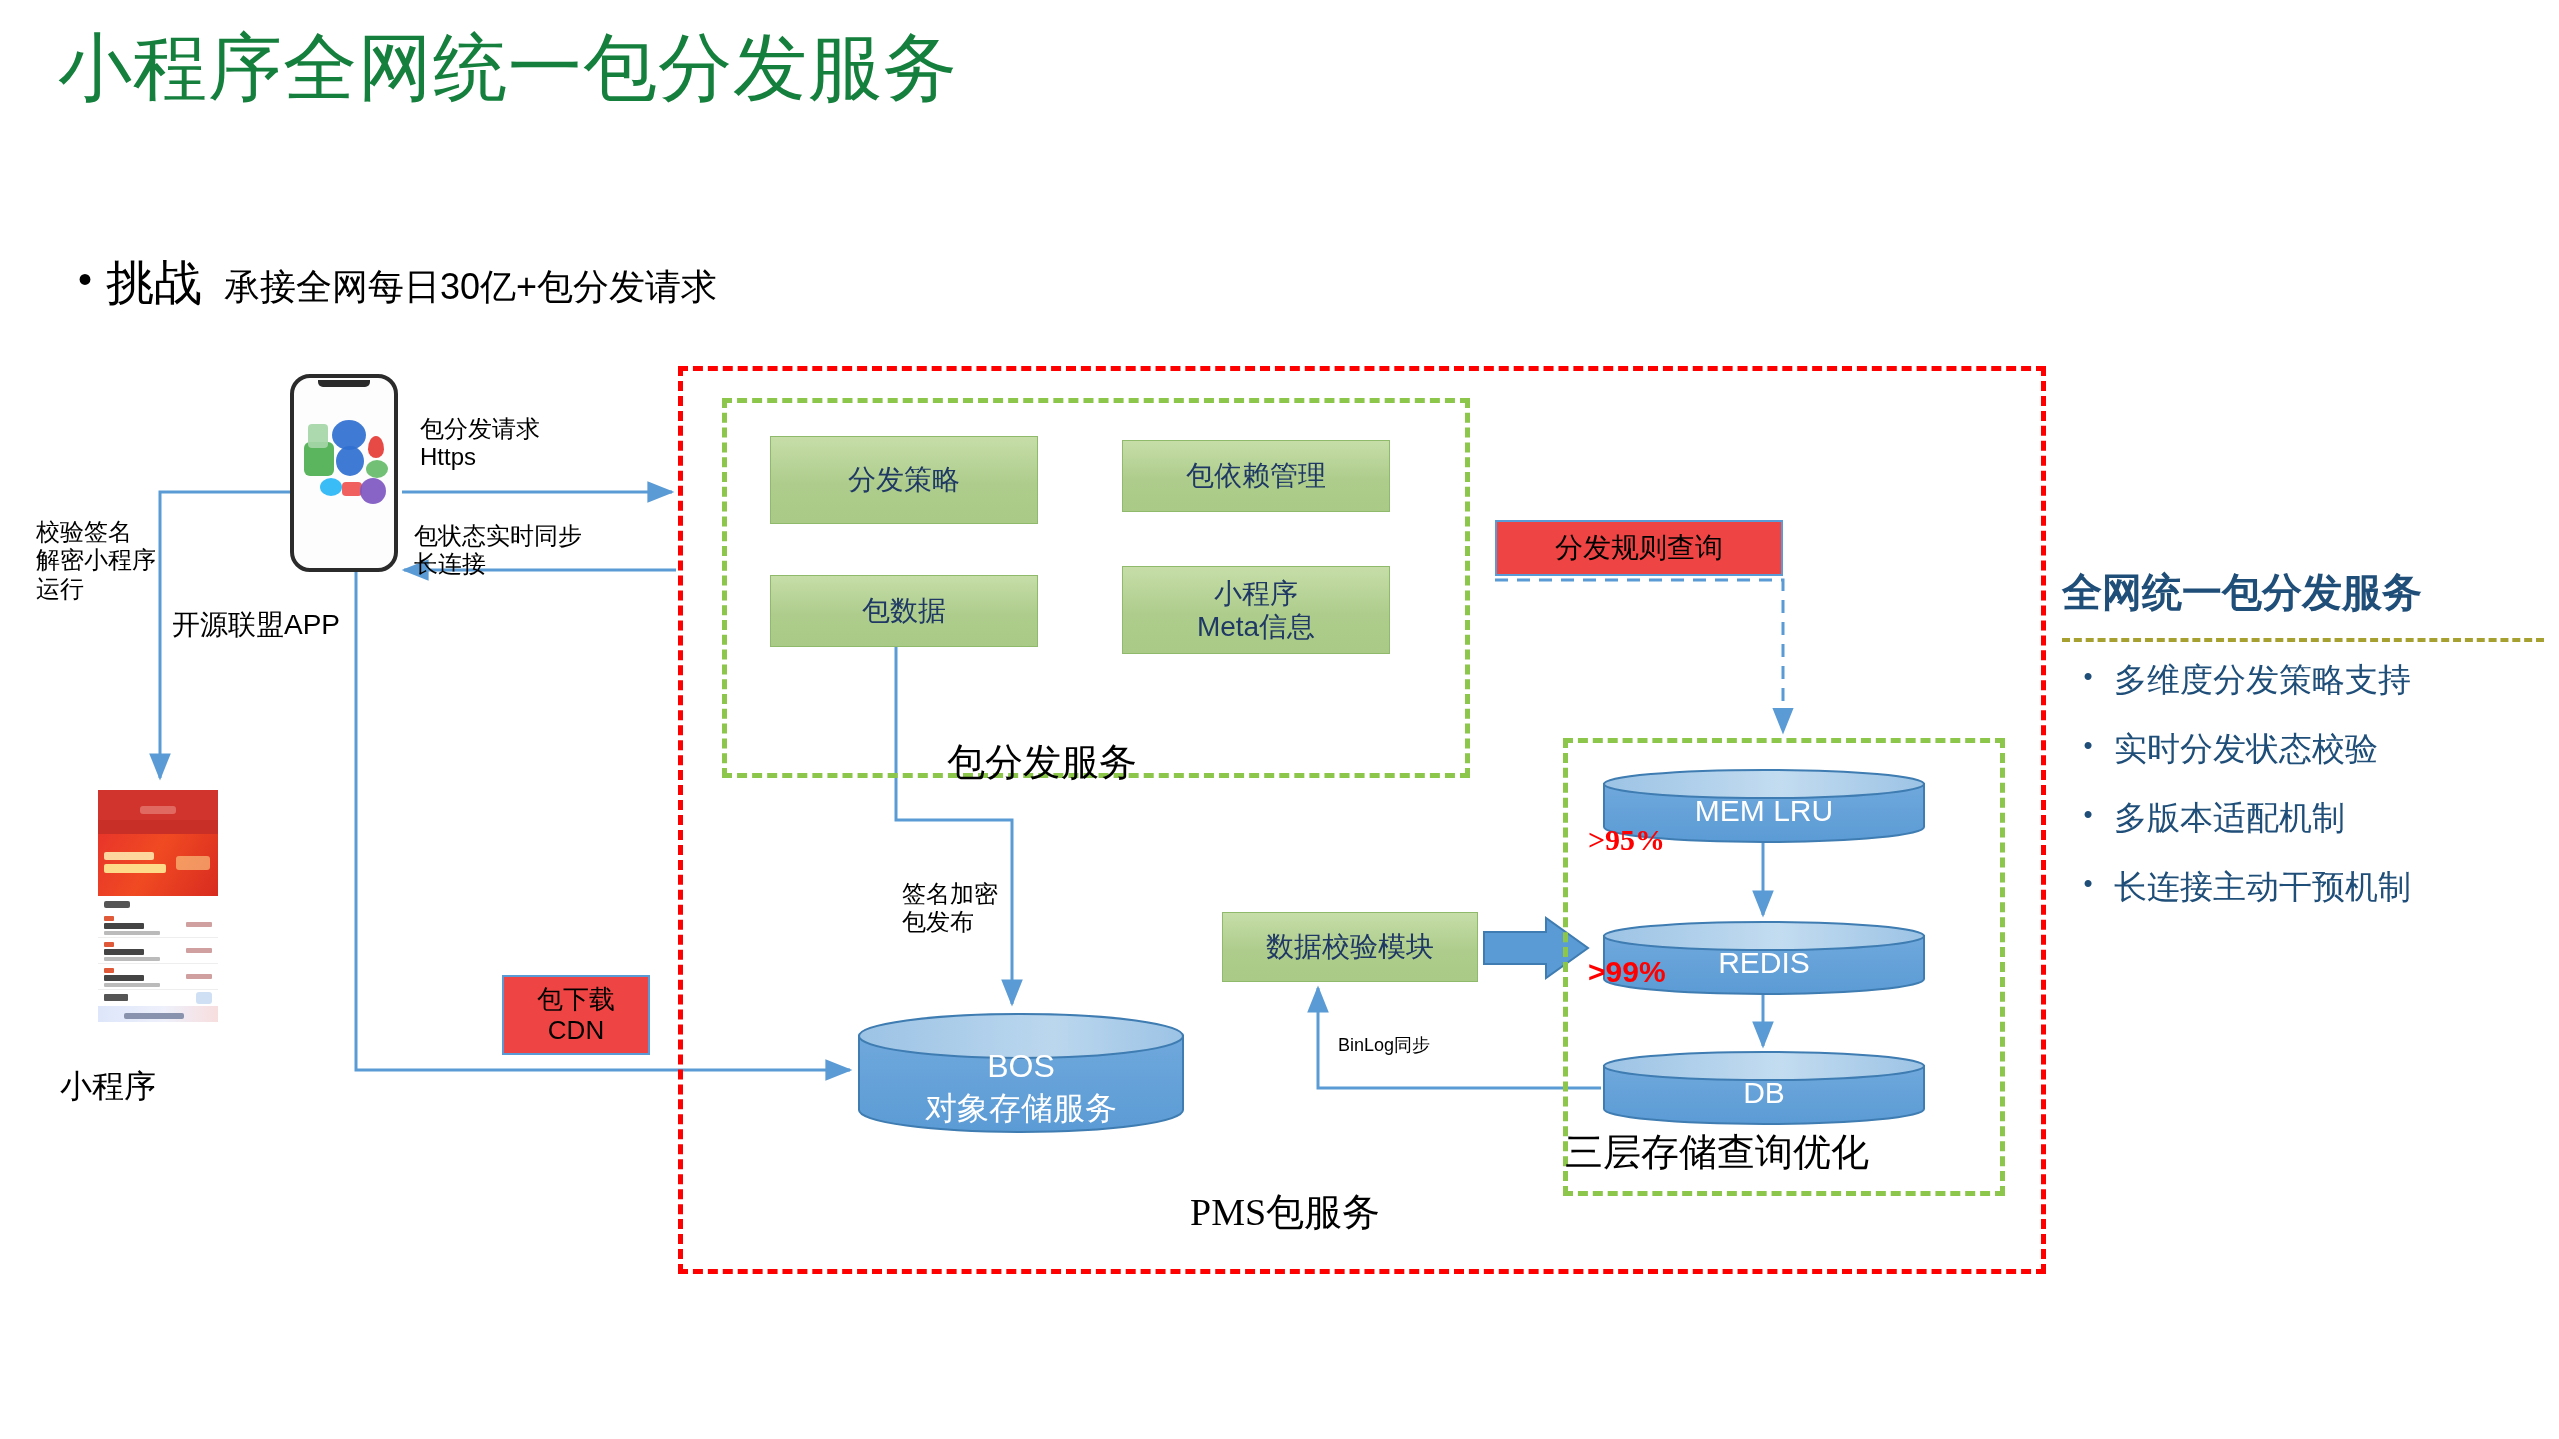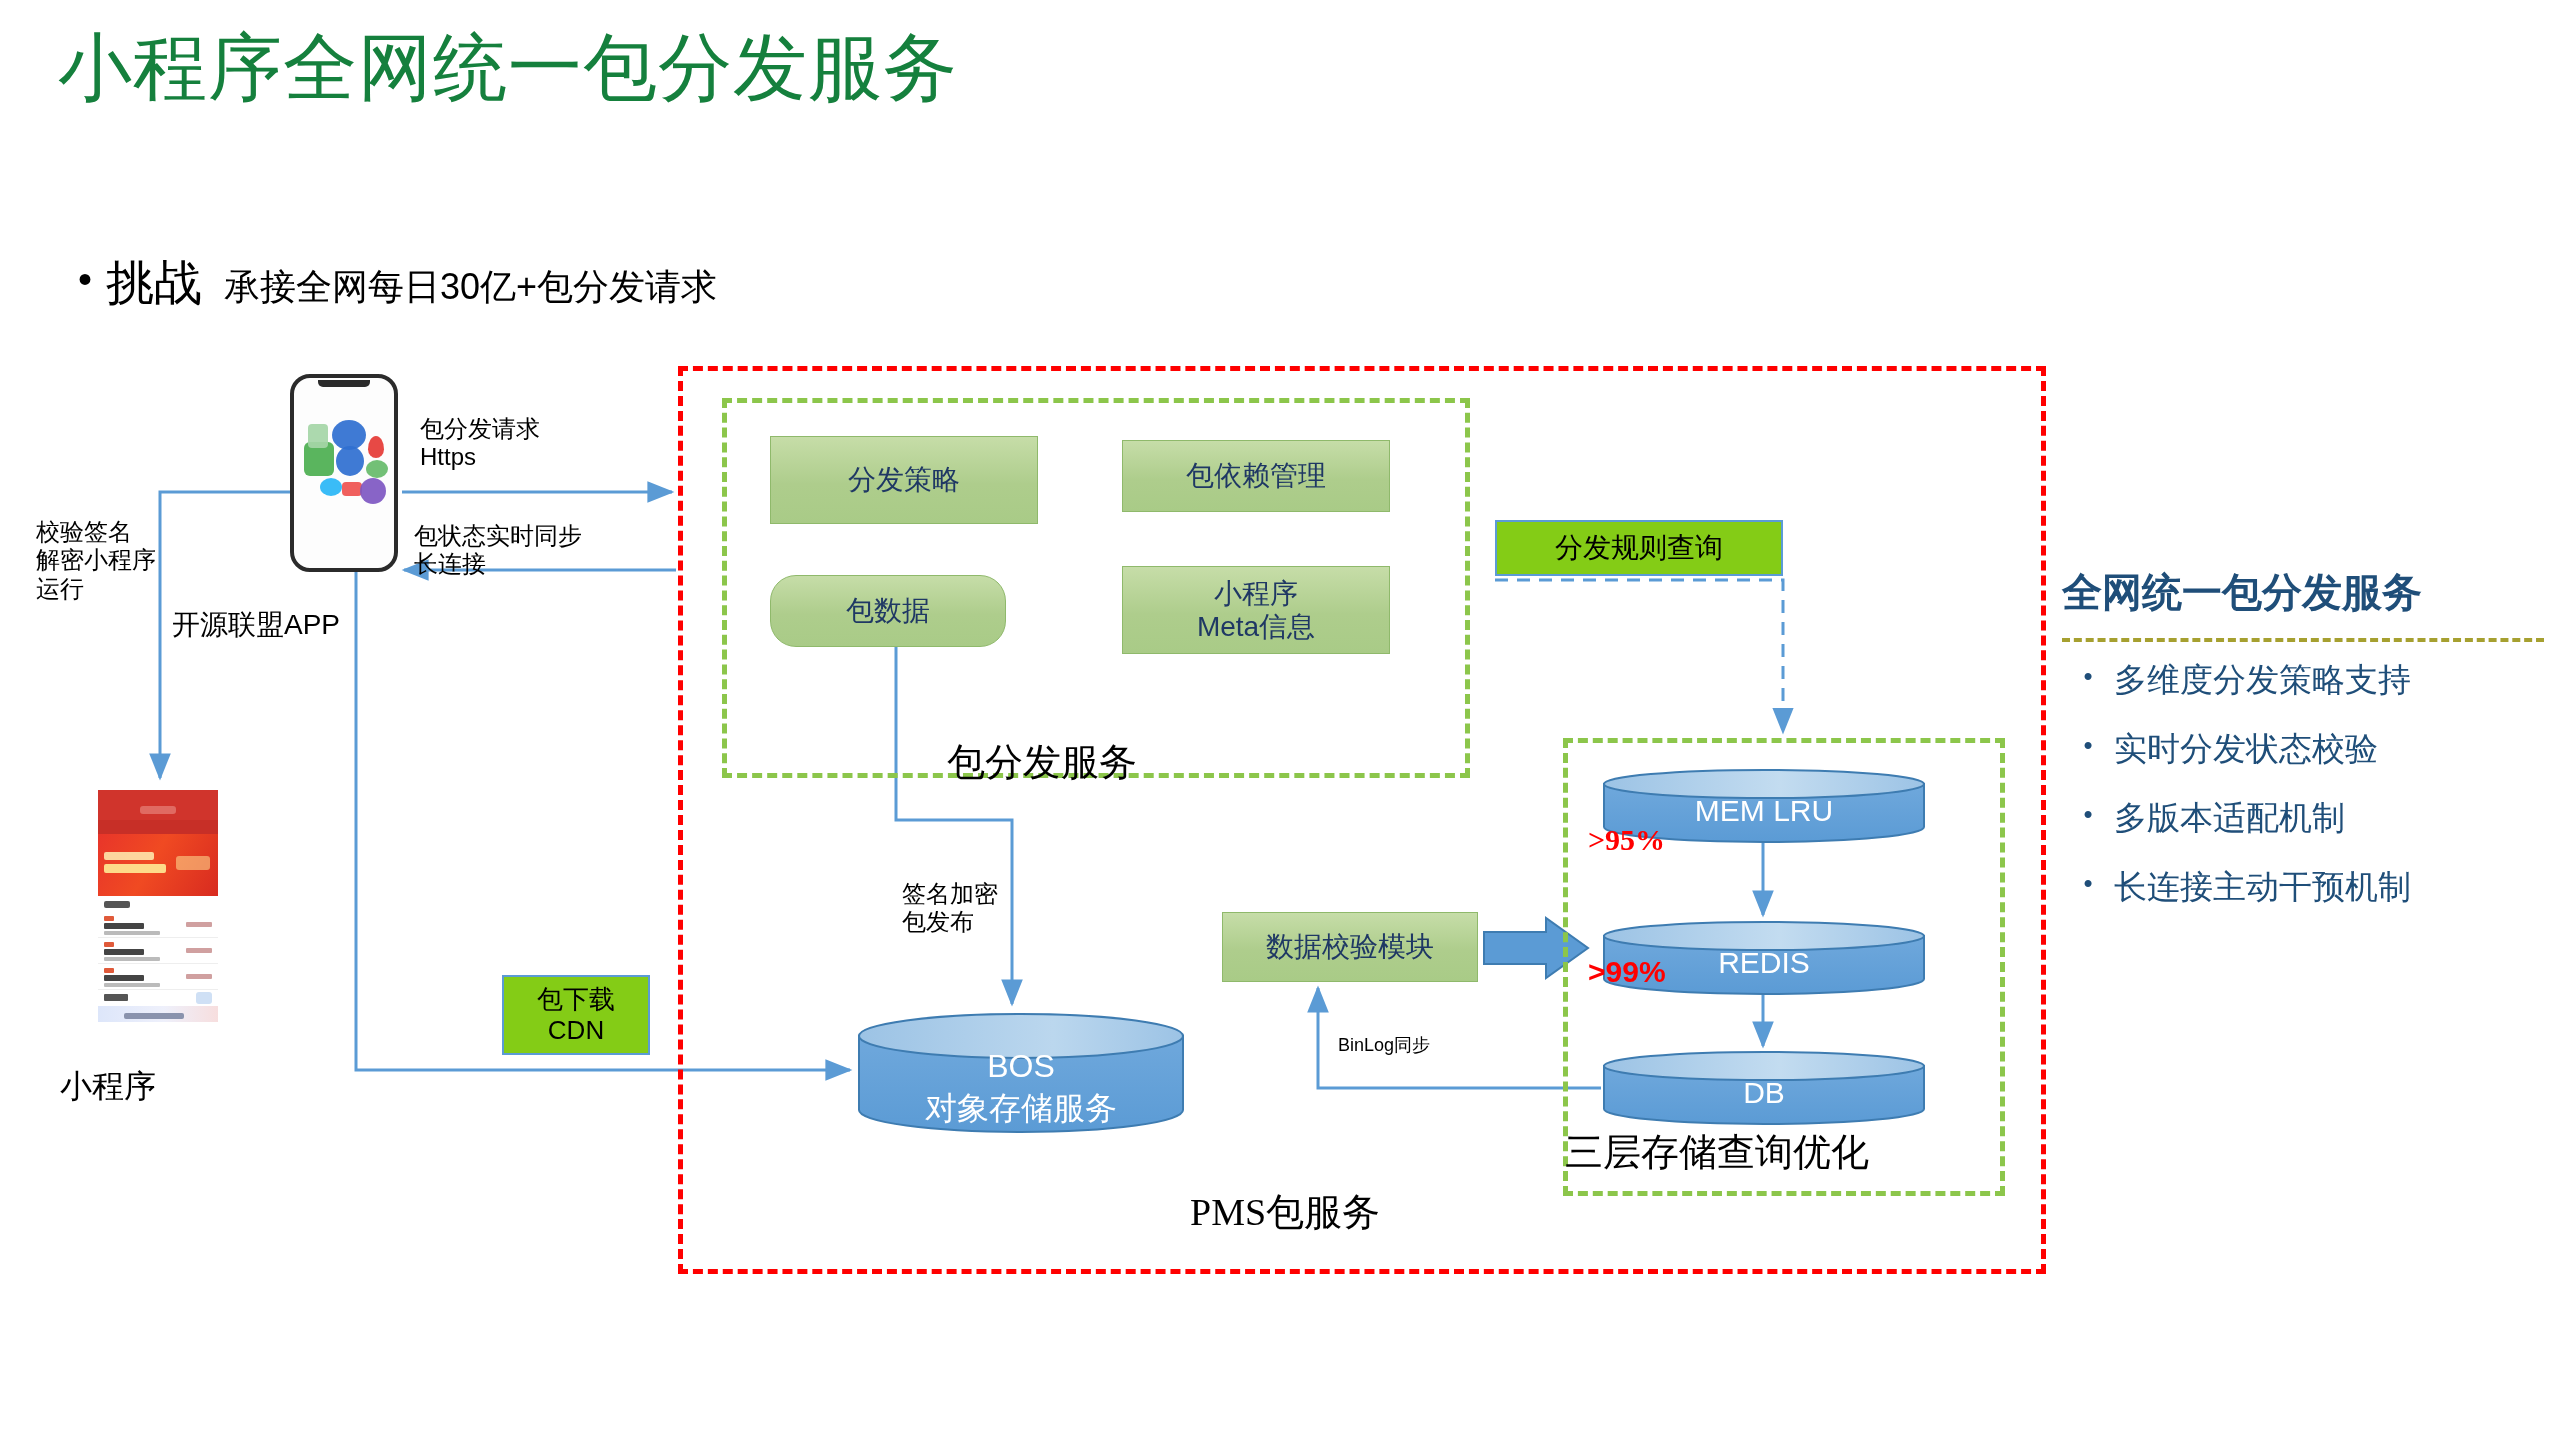--- a/index.html
+++ b/index.html
@@ -74,28 +74,28 @@
     display: flex;
     align-items: center;
     justify-content: center;
     text-align: center;
     font-size: 28px;
     line-height: 1.18;
     white-space: pre-line;
   }
   #n-strategy { left: 770px; top: 436px; width: 268px; height: 88px; }
   #n-depend   { left: 1122px; top: 440px; width: 268px; height: 72px; }
-  #n-pkgdata  { left: 770px; top: 575px; width: 236px; height: 72px; border-radius: 26px; }
+  #n-pkgdata  { left: 770px; top: 575px; width: 268px; height: 72px; }
   #n-meta     { left: 1122px; top: 566px; width: 268px; height: 88px; }
   #n-verify   { left: 1222px; top: 912px; width: 256px; height: 70px; }
 
   
   .outline-box {
     position: absolute;
-    background: #84cc16;
+    background: #ef4444;
     border: 2px solid #5B9BD5;
     color: #000;
     display: flex;
     align-items: center;
     justify-content: center;
     text-align: center;
     font-size: 26px;
     line-height: 1.2;
     white-space: pre-line;
   }

